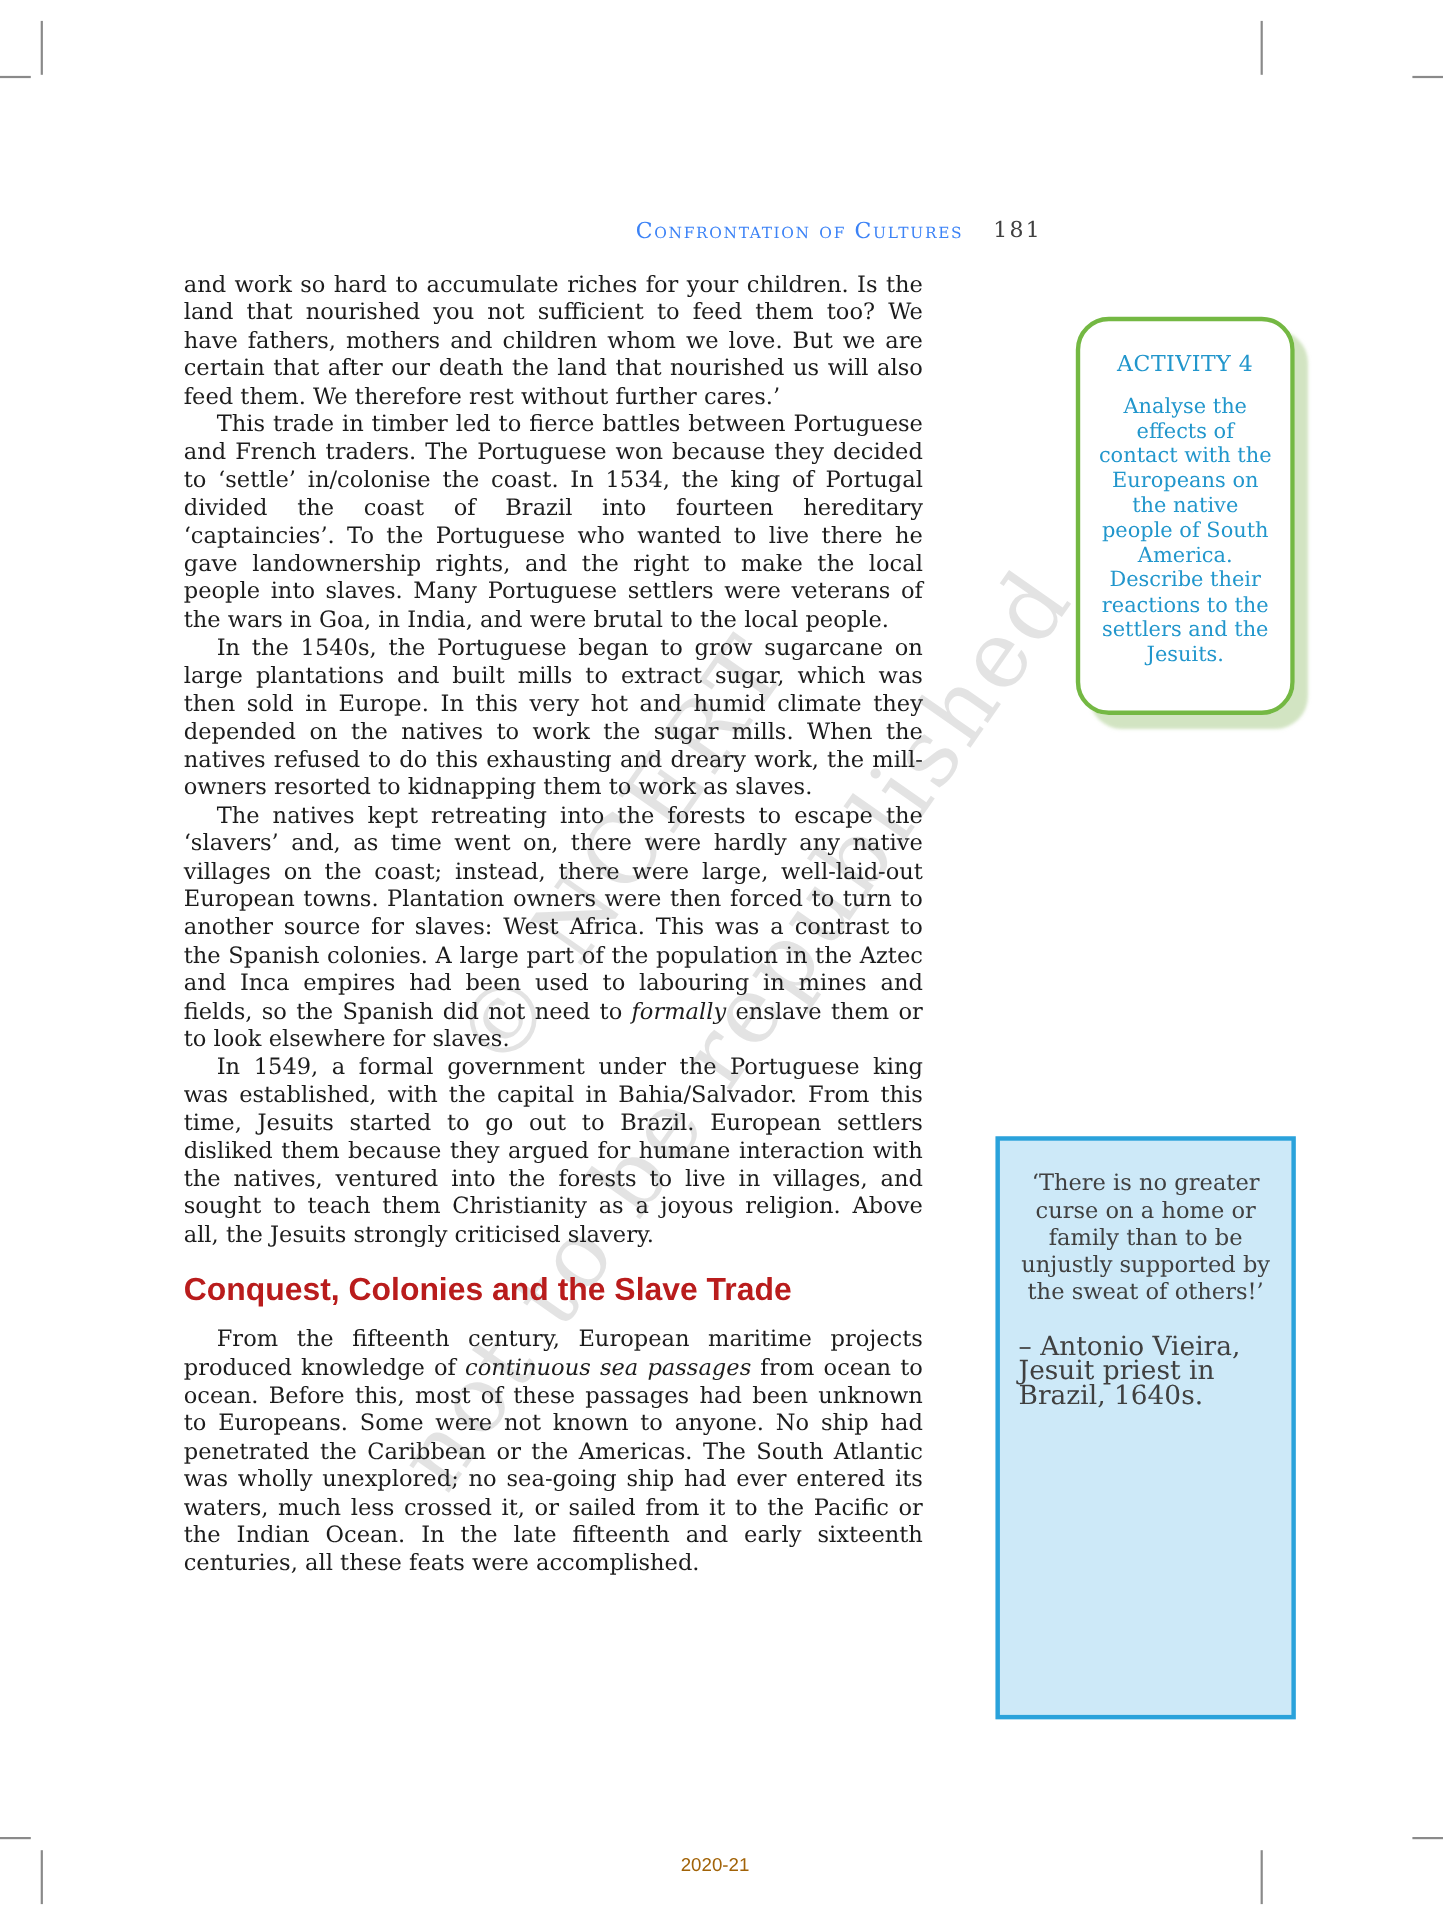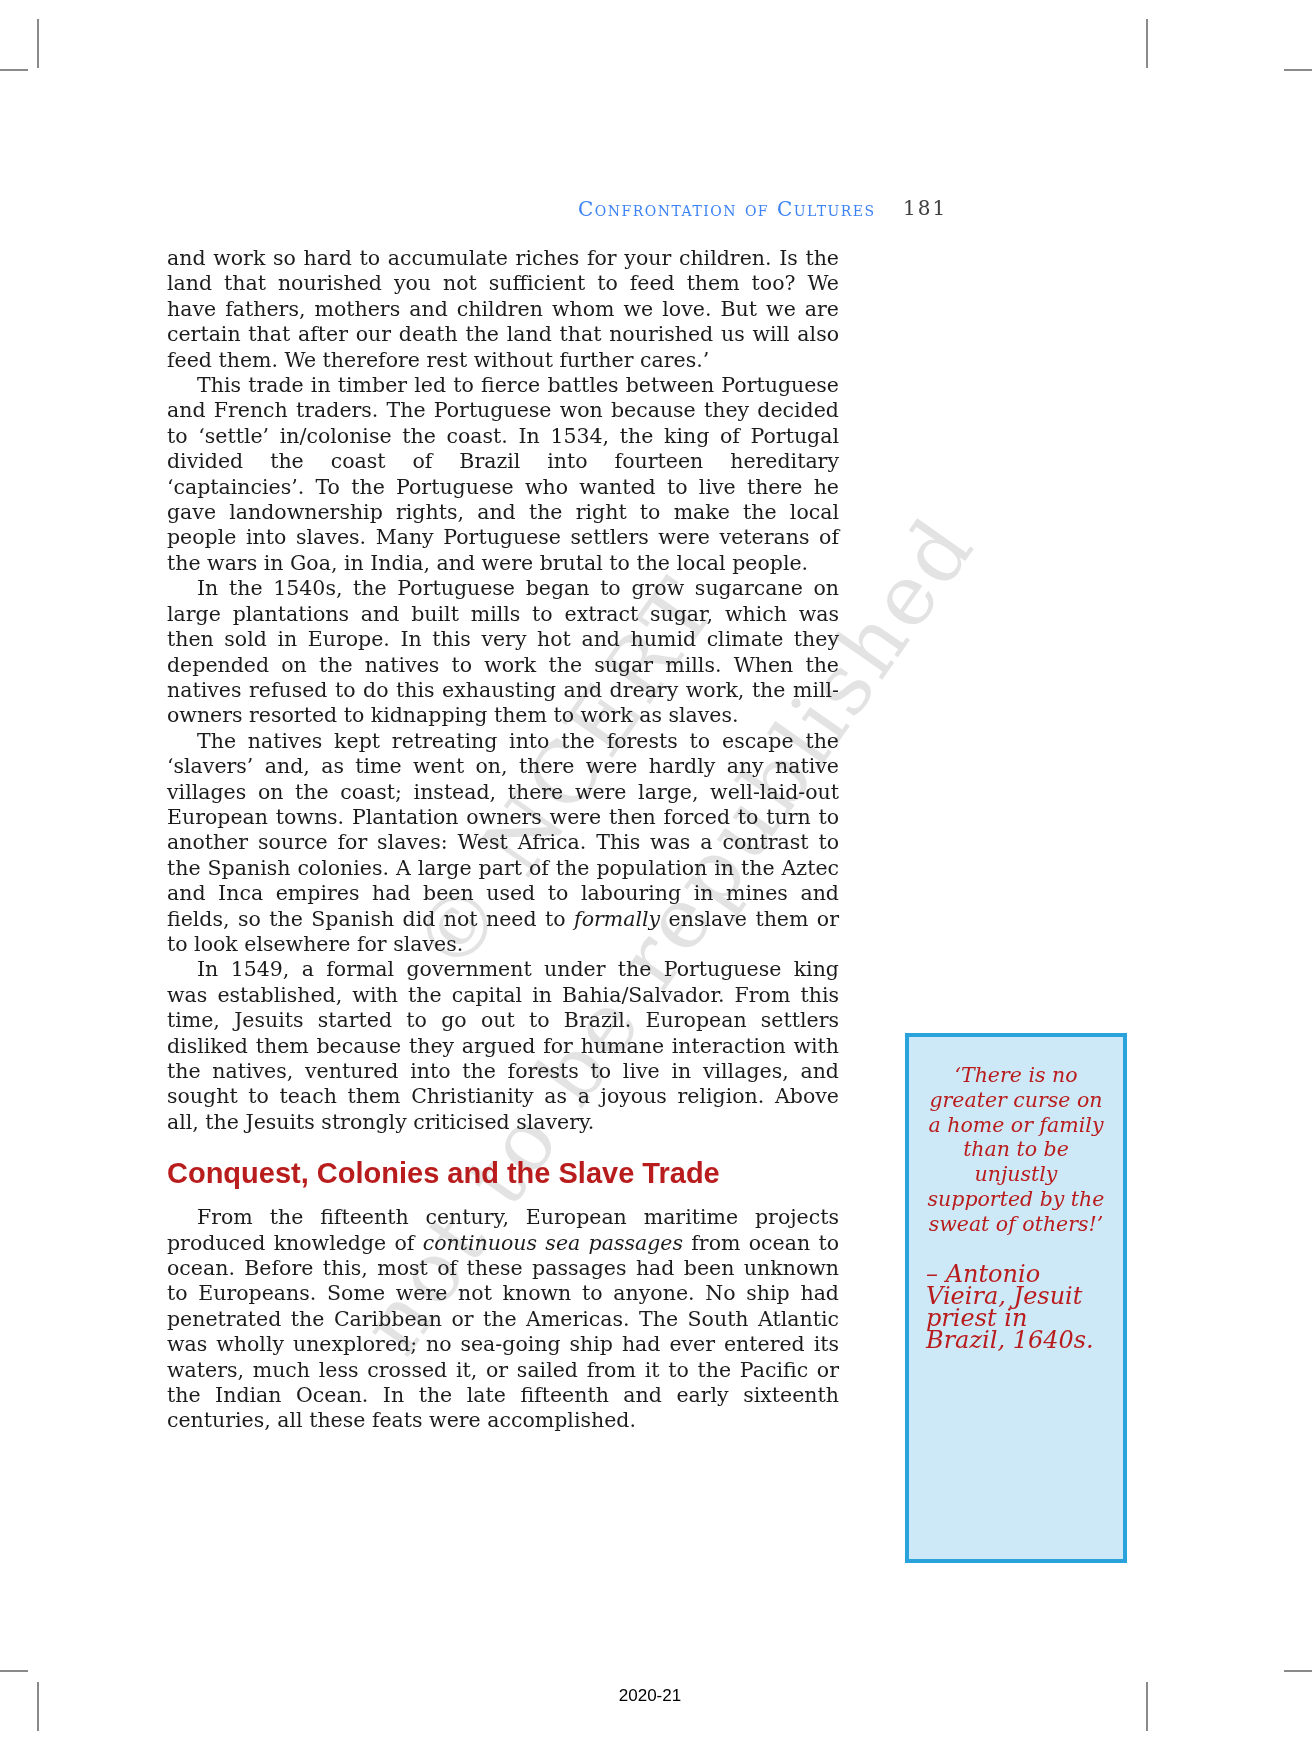--- a/index.html
+++ b/index.html
@@ -68,36 +68,36 @@
     text-align:center;
     font-family:"DejaVu Serif", serif;
     color:#2196cc;
   }
   .activity-title { font-size:20px; letter-spacing:0.5px; margin:0 0 16px 0; }
   .activity-body  { font-size:19px; line-height:22.6px; margin:0; }
 
   
   .quote-box {
     position:absolute; z-index:2;
-    left:905px; top:1033px; width:222px; height:530px;
+    left:905px; top:1033px; width:273px; height:530px;
     box-sizing:border-box;
     border:4px solid #2aa2db; background:#cde9f8;
     padding:26px 17px 0 17px;
     font-family:"DejaVu Serif", serif;
-    font-style:italic; color:#b91c1c;
+    color:#404040;
   }
   .quote-text { font-size:20.5px; line-height:24.8px; text-align:center; margin:0 0 26px 0; }
   .quote-attribution { font-size:24px; line-height:22px; text-align:left; margin:6px 0 0 0; }
 
   
   .footer {
     position:absolute; left:650px; top:1686px; z-index:2;
     transform:translateX(-50%);
     font-family:"Liberation Sans", sans-serif;
-    font-size:17px; color:#000000;
+    font-size:17px; color:#a16207;
   }
 </style>
 </head>
 <body>
 
 <div class="page">
 
   <div class="crop" style="left:37px;top:19px;width:2px;height:49px;"></div>
   <div class="crop" style="left:0;top:69px;width:28px;height:2px;"></div>
   <div class="crop" style="left:1146px;top:19px;width:2px;height:49px;"></div>
@@ -120,20 +120,24 @@
         <p class="body-para indent"><span>In the 1540s, the Portuguese began to grow sugarcane on large plantations and built mills to extract sugar, which was then sold in Europe. In this very hot and humid climate they depended on the natives to work the sugar mills. When the natives refused to do this exhausting and dreary work, the mill-owners resorted to kidnapping them to work as slaves.</span></p>
         <p class="body-para indent"><span>The natives kept retreating into the forests to escape the ‘slavers’ and, as time went on, there were hardly any native villages on the coast; instead, there were large, well-laid-out European towns. Plantation owners were then forced to turn to another source for slaves: West Africa. This was a contrast to the Spanish colonies. A large part of the population in the Aztec and Inca empires had been used to labouring in mines and fields, so the Spanish did not need to </span><span class="italic">formally</span><span> enslave them or to look elsewhere for slaves.</span></p>
         <p class="body-para indent"><span>In 1549, a formal government under the Portuguese king was established, with the capital in Bahia/Salvador. From this time, Jesuits started to go out to Brazil. European settlers disliked them because they argued for humane interaction with the natives, ventured into the forests to live in villages, and sought to teach them Christianity as a joyous religion. Above all, the Jesuits strongly criticised slavery.</span></p>
       </div>
     <h2 class="section-heading">Conquest, Colonies and the Slave Trade</h2>
     <div>
         <p class="body-para indent"><span>From the fifteenth century, European maritime projects produced knowledge of </span><span class="italic">continuous sea passages</span><span> from ocean to ocean. Before this, most of these passages had been unknown to Europeans. Some were not known to anyone. No ship had penetrated the Caribbean or the Americas. The South Atlantic was wholly unexplored; no sea-going ship had ever entered its waters, much less crossed it, or sailed from it to the Pacific or the Indian Ocean. In the late fifteenth and early sixteenth centuries, all these feats were accomplished.</span></p>
       </div>
   </div>
 
+  <div class="activity-box">
+    <p class="activity-title">ACTIVITY 4</p>
+    <p class="activity-body">Analyse the effects of contact with the Europeans on the native people of South America. Describe their reactions to the settlers and the Jesuits.</p>
+  </div>
 
   <div class="quote-box">
     <p class="quote-text">‘There is no greater curse on a home or family than to be unjustly supported by the sweat of others!’</p>
     <p class="quote-attribution">– Antonio Vieira, Jesuit priest in Brazil, 1640s.</p>
   </div>
 
   <div class="footer">2020-21</div>
 
 </div>
 

